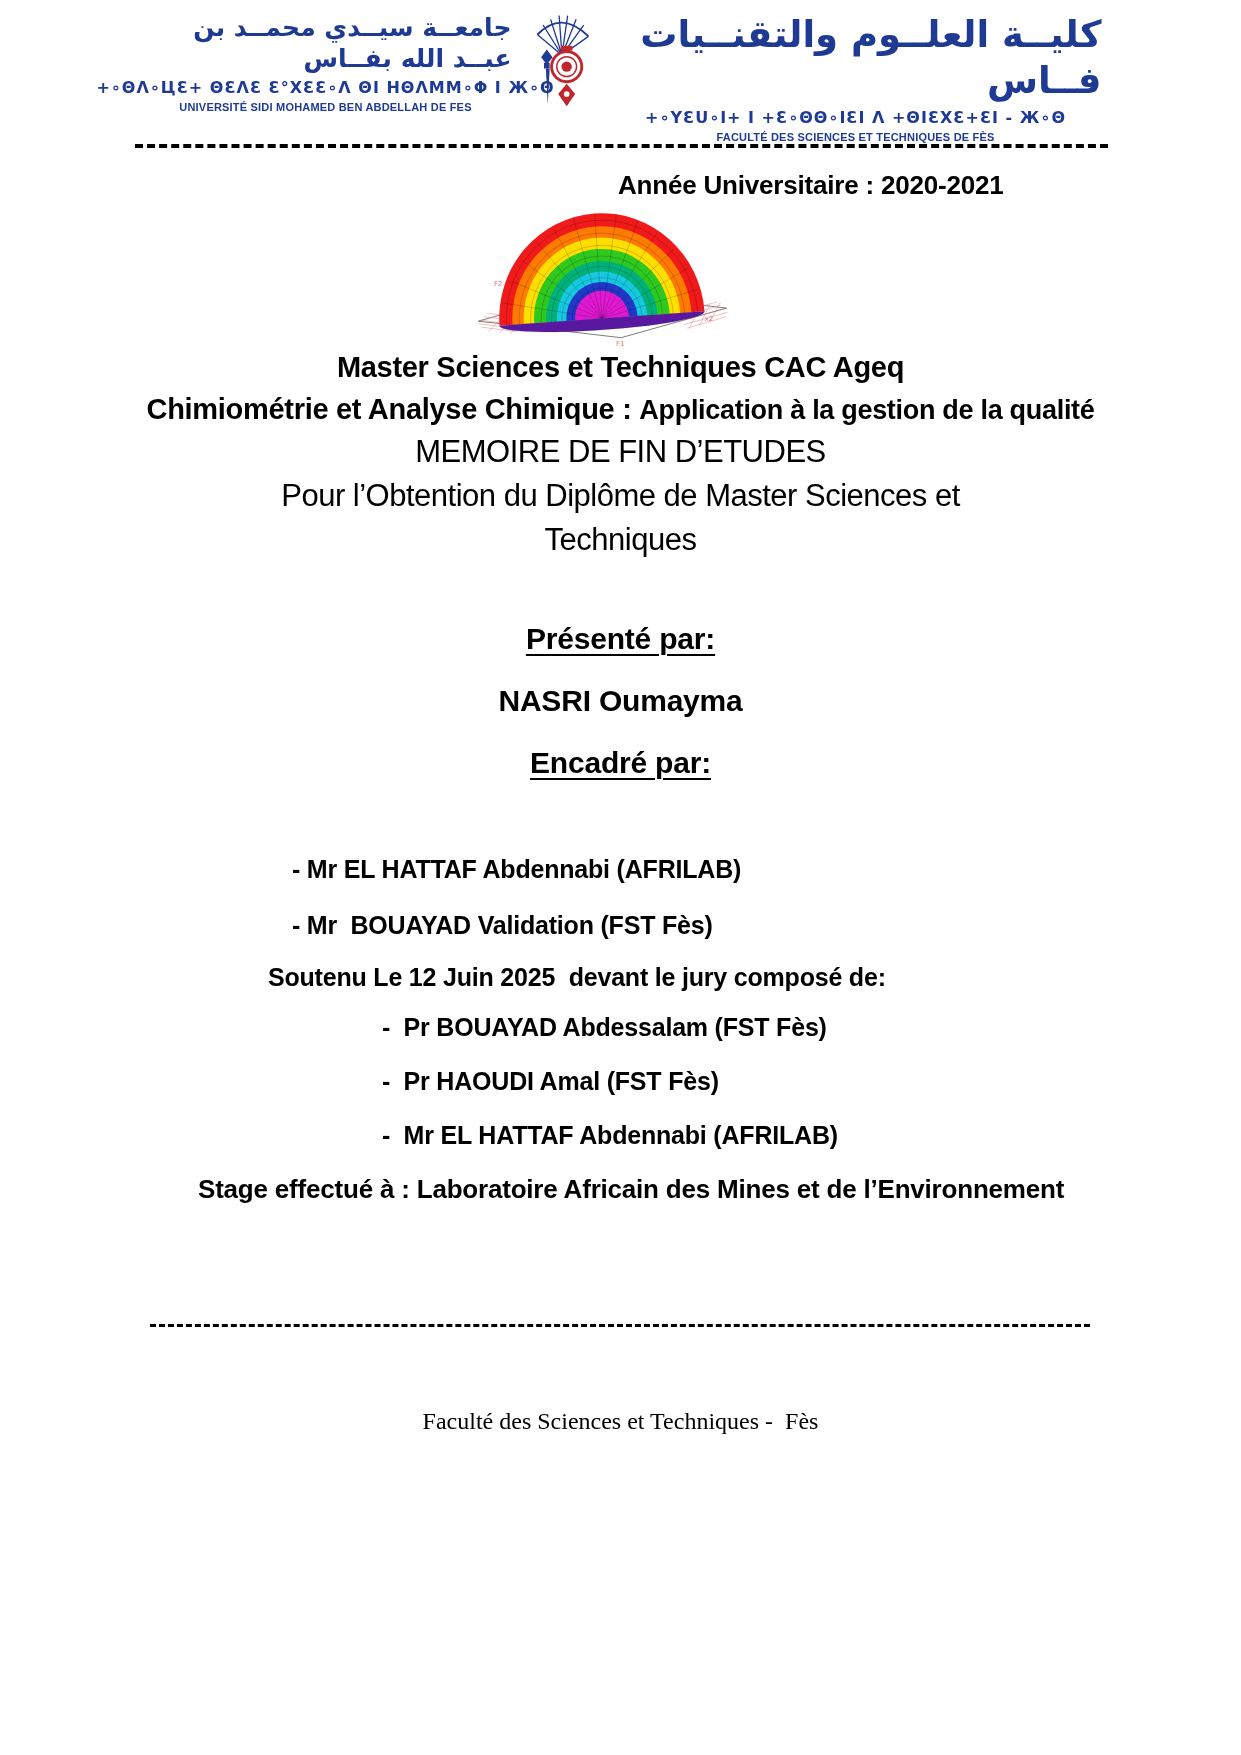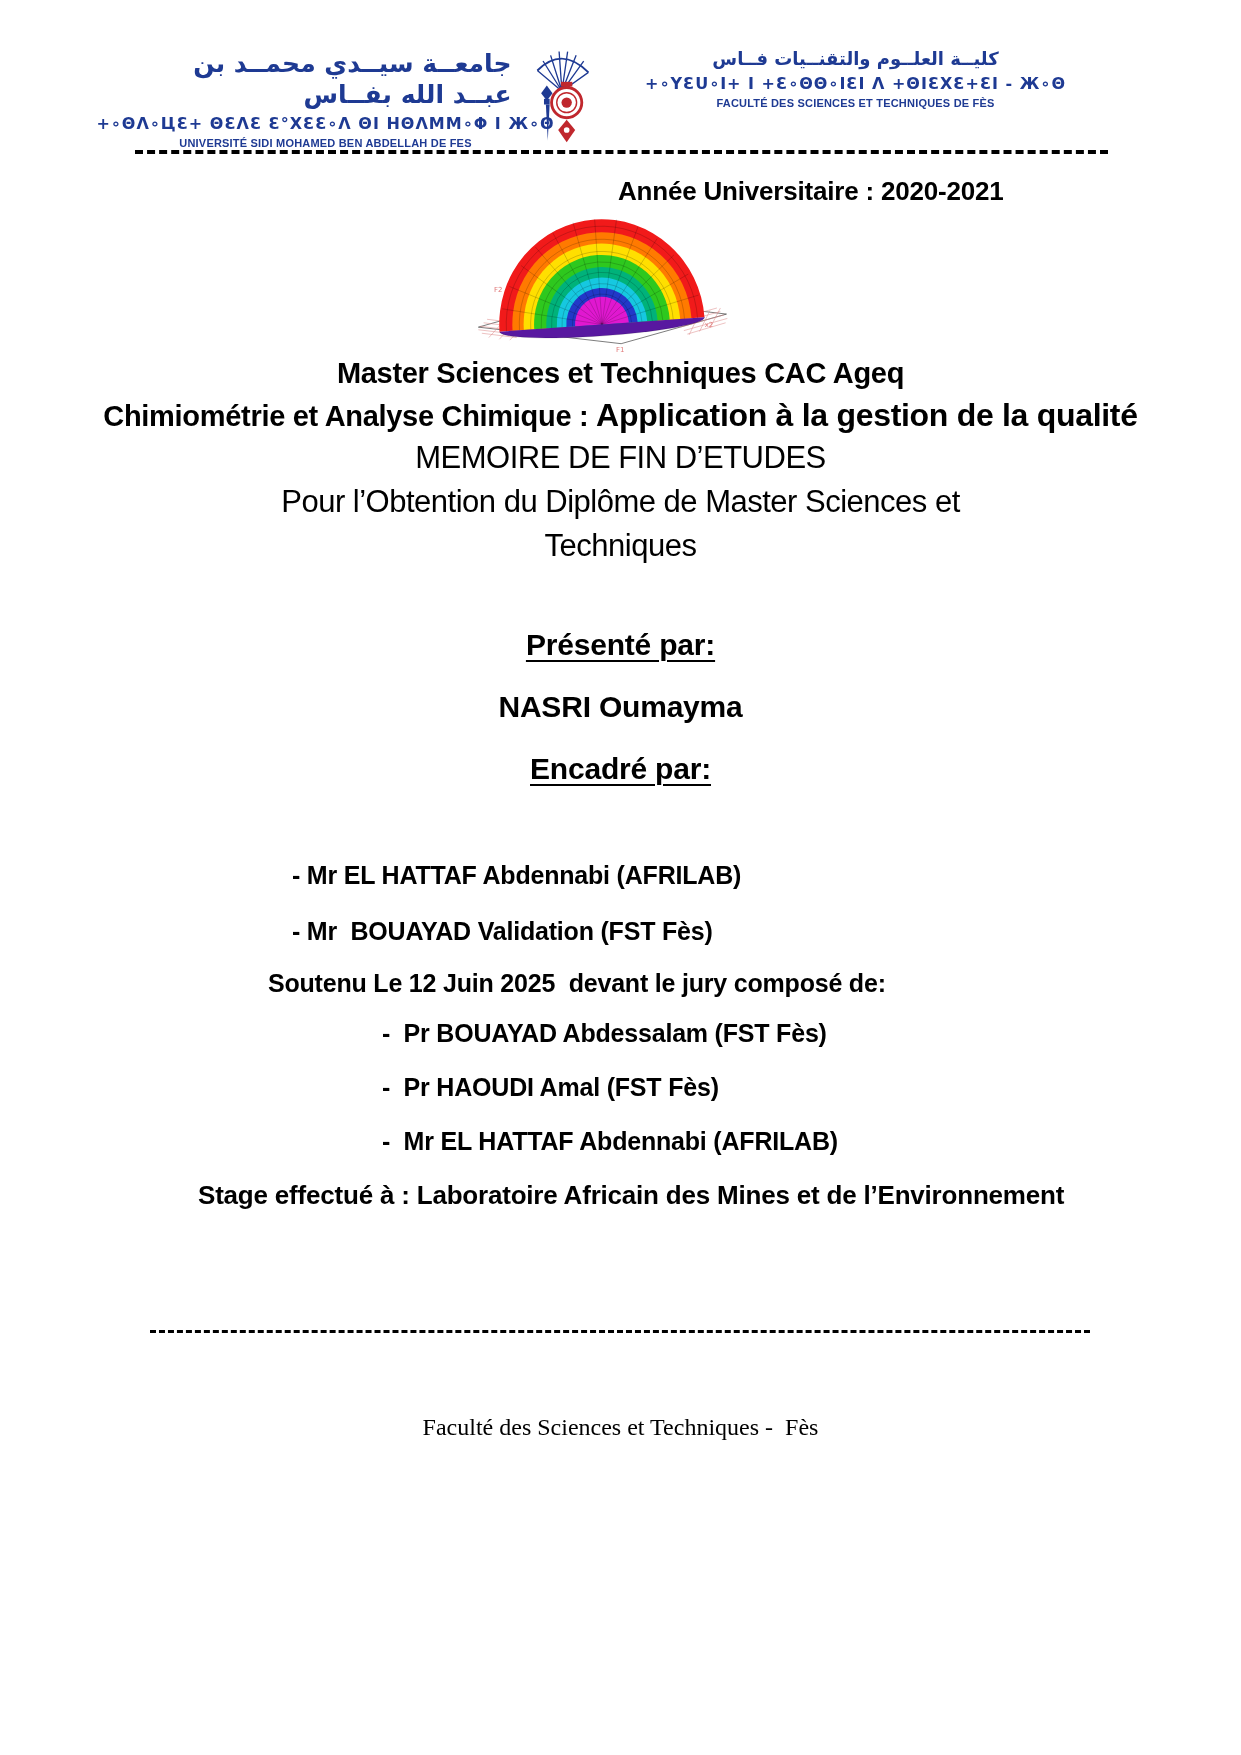--- a/index.html
+++ b/index.html
@@ -2,39 +2,39 @@
 <html><head>
 <meta charset="utf-8">
 <style>
   html,body{margin:0;padding:0;background:#888;}
   .page{
     width:1241px;height:1755px;background:#ffffff;margin:0 auto;
     position:relative;overflow:hidden;
     font-family:"Liberation Sans","DejaVu Sans",sans-serif;color:#000;
   }
   
-  .hdr{display:flex;align-items:flex-start;justify-content:center;padding-top:8px;gap:6px;margin-top:36px;}
+  .hdr{display:flex;align-items:flex-start;justify-content:center;padding-top:8px;gap:6px;}
   .hdr-block{display:flex;flex-direction:column;align-items:center;line-height:1.25;}
   .hdr-left{width:372px;margin-top:4px;}
   .hdr-right{width:492px;margin-top:4px;}
   .blue{color:#1e3a93;}
   .ar{font-family:"DejaVu Sans",sans-serif;font-weight:bold;direction:rtl;}
   .hdr-left .ar{font-size:25px;}
-  .hdr-right .ar{font-size:18px;}
+  .hdr-right .ar{font-size:37px;}
   .tif{font-family:"DejaVu Sans",sans-serif;font-weight:bold;font-size:16px;letter-spacing:1px;margin-top:3px;white-space:nowrap;}
   .fr{font-weight:bold;font-size:11px;margin-top:3px;letter-spacing:.2px;white-space:nowrap;}
   .hdr-logo{width:86px;height:104px;flex:0 0 auto;}
   .hdr-dash{margin:0 133px 0 135px;border-top:4px dashed #000;height:0;}
   
   .annee{margin:22px 0 0 618px;font-weight:bold;font-size:26px;letter-spacing:-.2px;}
   .figure-wrap{width:300px;height:148px;margin:0 auto;margin-left:452px;}
   .title{ text-align:center;letter-spacing:-.3px;}
   .t-master{font-size:29px;font-weight:bold;margin-top:0px;line-height:36px;}
   .t-prog{font-size:29px;font-weight:bold;margin-top:6px;line-height:36px;}
-  .t-prog .small{font-size:32px;}
+  .t-prog .small{font-size:27px;}
   .t-mem{font-size:31px;font-weight:400;margin-top:6px;line-height:36px;letter-spacing:-.5px;}
   .t-pour{font-size:31px;font-weight:400;margin-top:8px;line-height:36px;letter-spacing:-.5px;}
   
   .subject-box{
     margin:96px 131px 0 130px;border:2px solid #000;
     padding:24px 10px;text-align:center;
     font-family:"Liberation Serif","DejaVu Serif",serif;
     font-weight:bold;font-size:24px;line-height:50px;
   }
   

